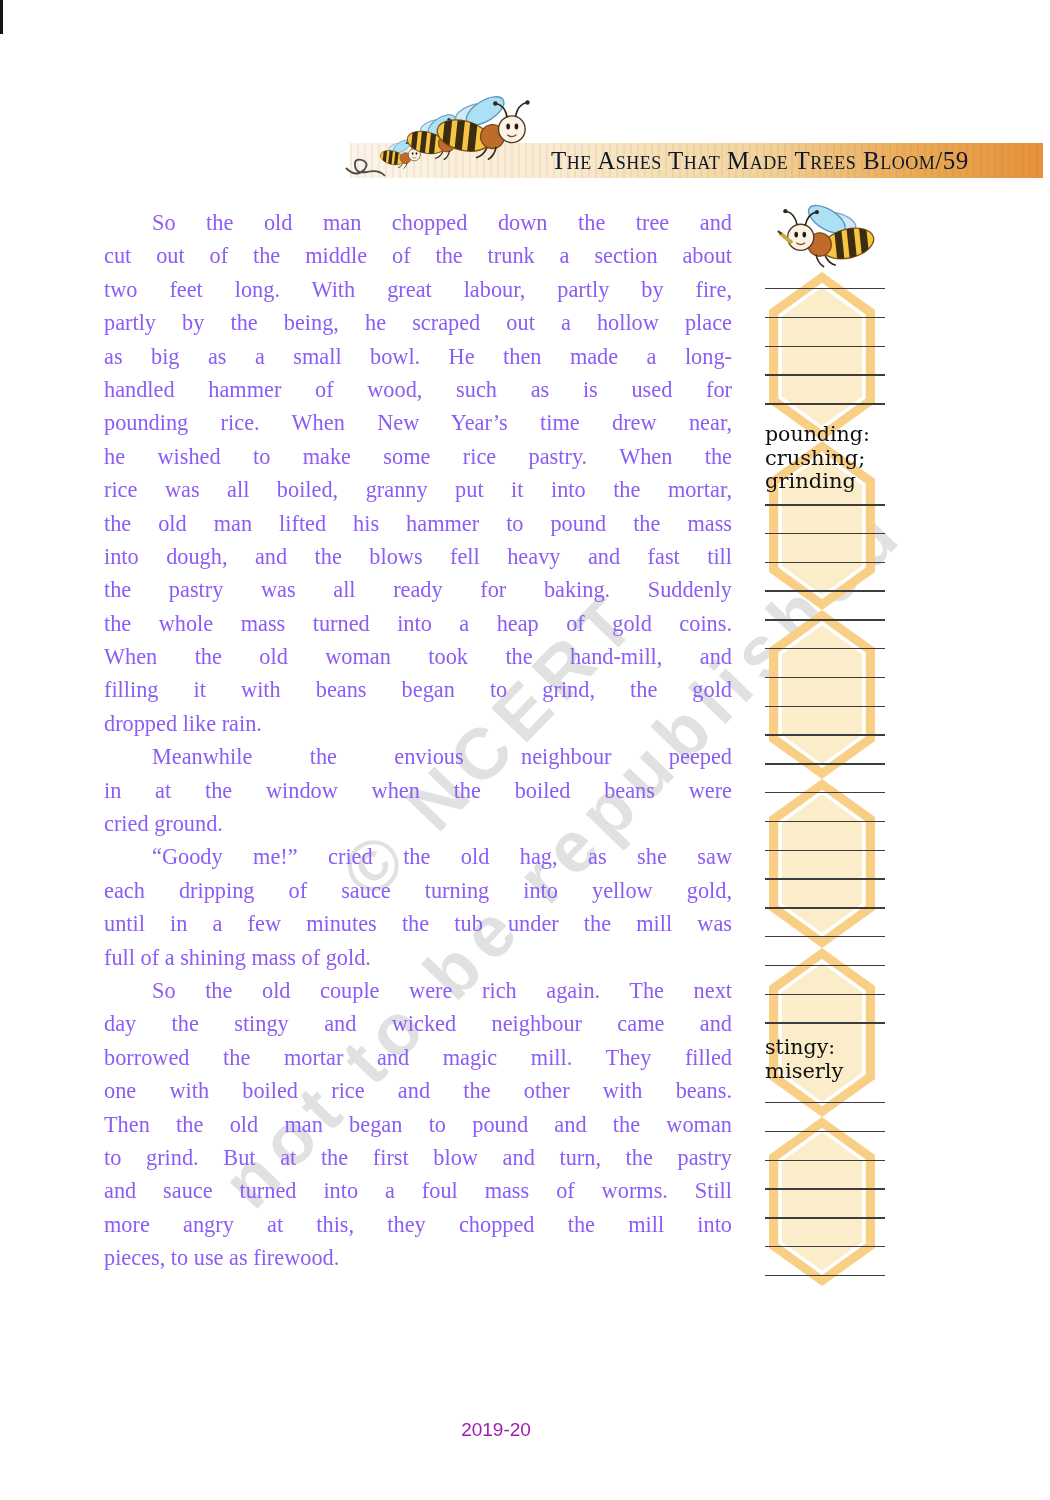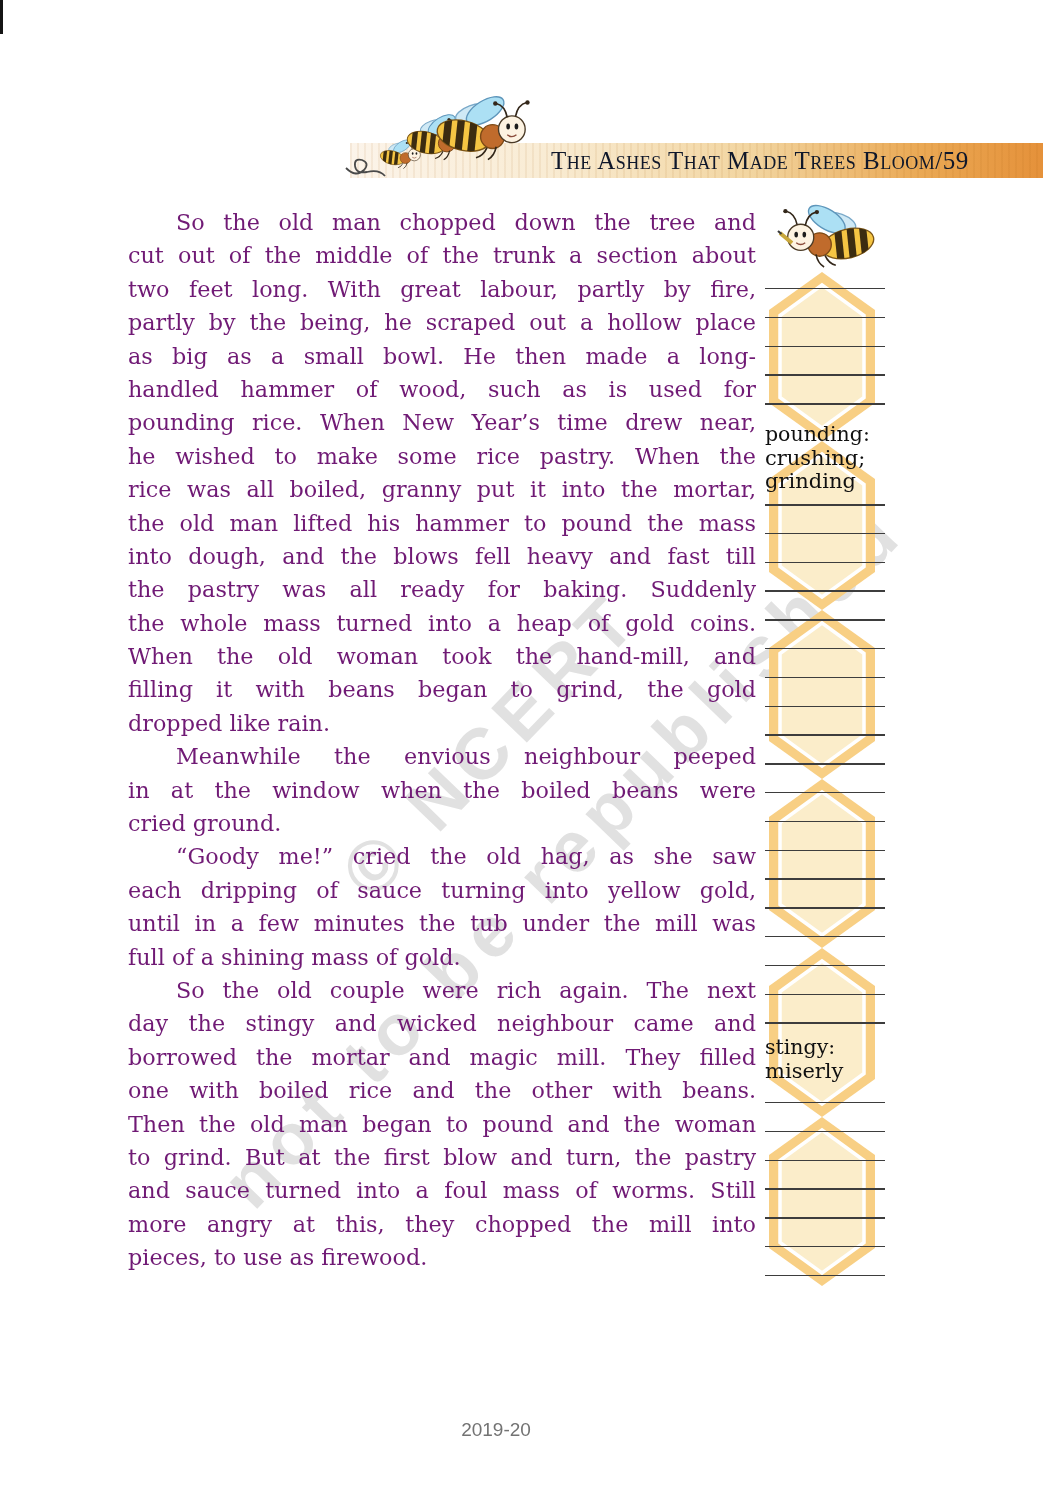--- a/index.html
+++ b/index.html
@@ -28,21 +28,21 @@
       linear-gradient(to right, #FCF4EA 0%, #F9ECD4 28%, #F2D5A0 58%, #EAA955 82%, #E5913A 100%);
   }
   .title-text {
     position:absolute; left:527px; top:147px; z-index:2;
     font-family:"Liberation Serif", serif; font-variant:small-caps;
     font-size:25px; letter-spacing:0.5px; color:#0f172a;margin-left:24px;
   }
   .header-bees { position:absolute; left:340px; top:92px; width:185px; height:100px; z-index:2; overflow:visible; }
 
   
-  .story { position:absolute; left:128px; top:206px; width:628px; z-index:2; color:#701a75; }
+  .story { position:absolute; left:104px; top:206px; width:628px; z-index:2; color:#8b5cf6;font-family:Liberation Serif, serif; }
   .tline {
     font-size:22.3px; line-height:33.4px; height:33.4px;
     text-align:justify; text-align-last:justify; white-space:normal;
   }
   .tline.indent { text-indent:48px; }
   .tline.last { text-align-last:left; }
 
   
   .side-bee { position:absolute; left:775px; top:200px; width:100px; height:80px; z-index:1; overflow:visible; }
   .hexcell-svg { position:absolute; left:769px; width:106px; height:169px; z-index:1; }
@@ -55,21 +55,21 @@
   .rules-c { top:1102px; height:178px; }
 
   .gloss { position:absolute; left:765px; width:118px; z-index:3; color:#101010; }
   .gloss-term { display:block; font-weight:normal; font-size:20.5px; line-height:23.5px; }
   .gloss-def  { display:block; font-size:21px; line-height:23.5px; }
   .gloss-pounding { top:423px; }
   .gloss-stingy   { top:1036px; }
 
   .footer {
     position:absolute; left:0; width:992px; top:1419px; text-align:center; z-index:2;
-    font-family:"Liberation Sans", sans-serif; font-size:19px; color:#737373;
+    font-family:"Liberation Sans", sans-serif; font-size:19px; color:#a21caf;
   }
 </style>
 </head>
 <body>
 
 <div class="page">
 
   <svg width="0" height="0" style="position:absolute" aria-hidden="true">
     <defs>
       <g id="bee">

